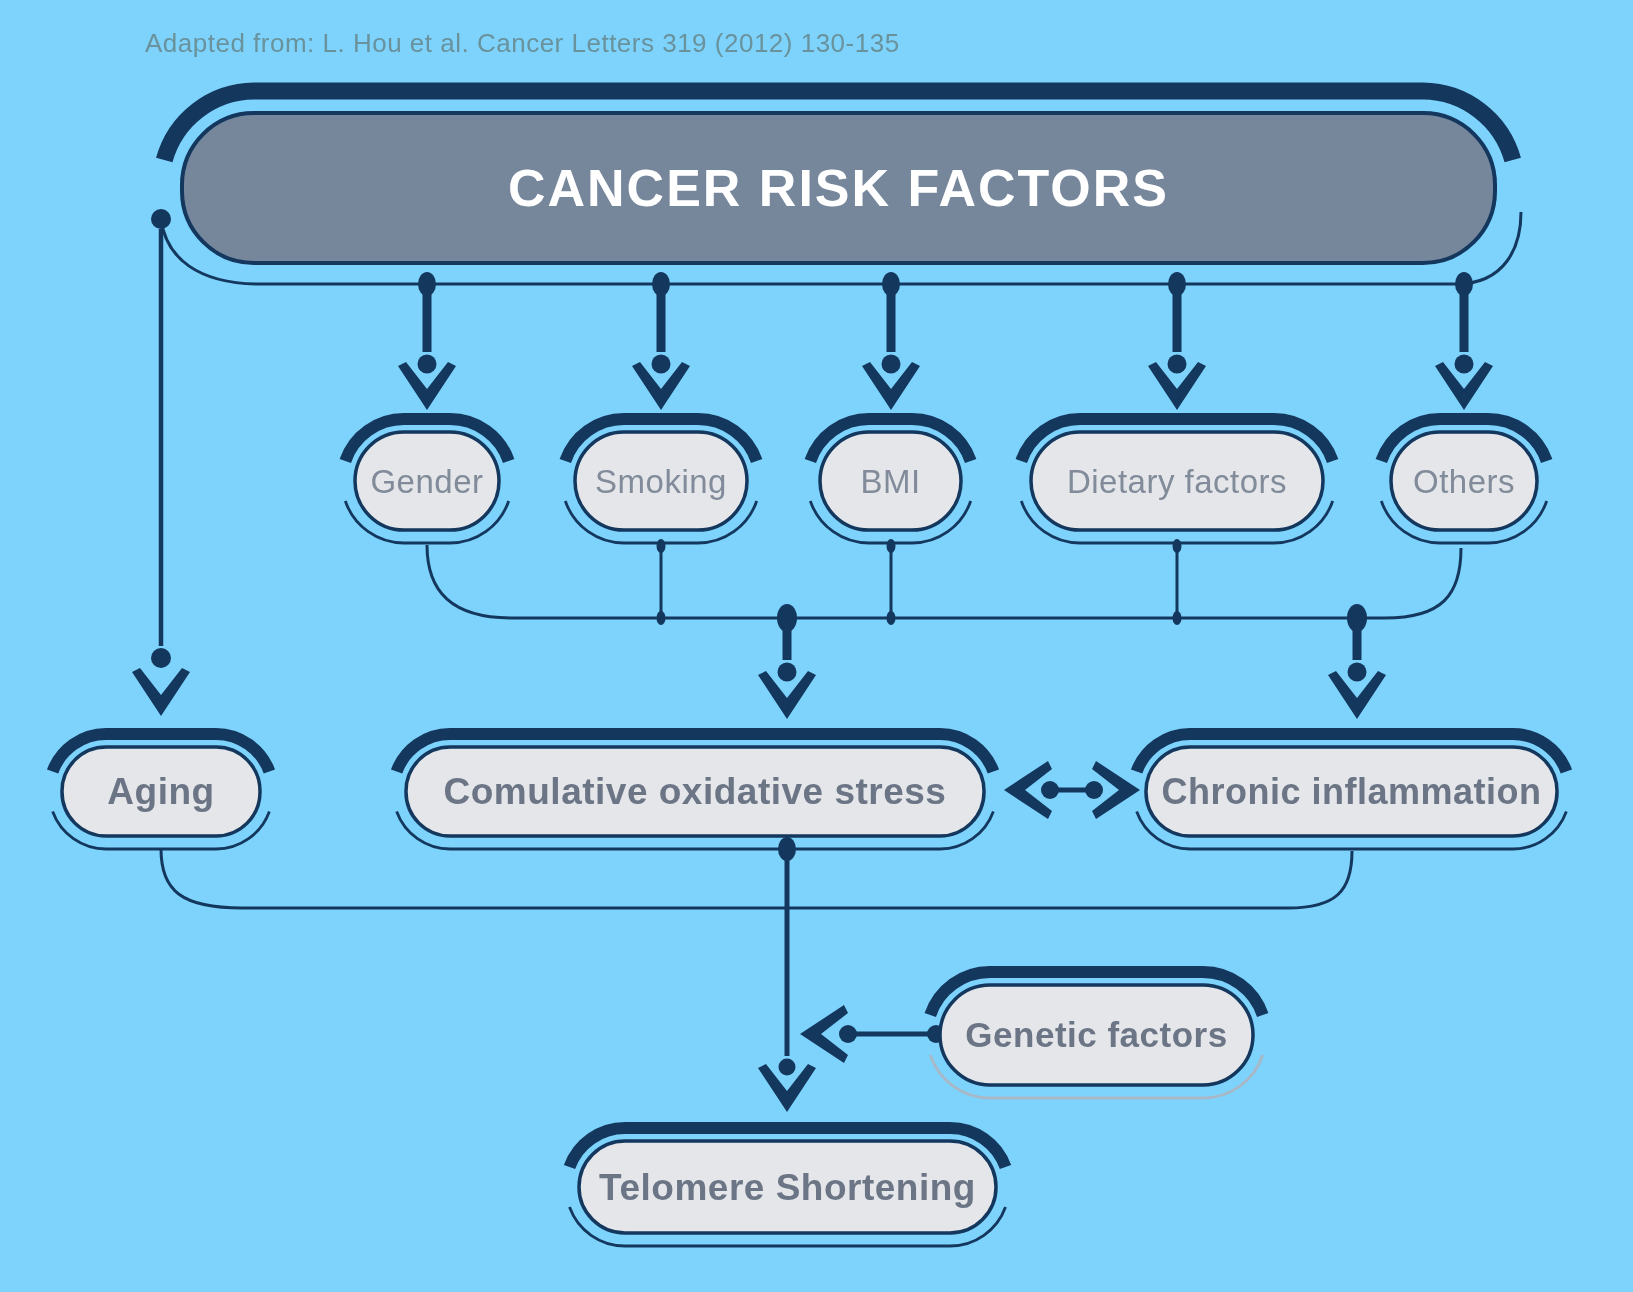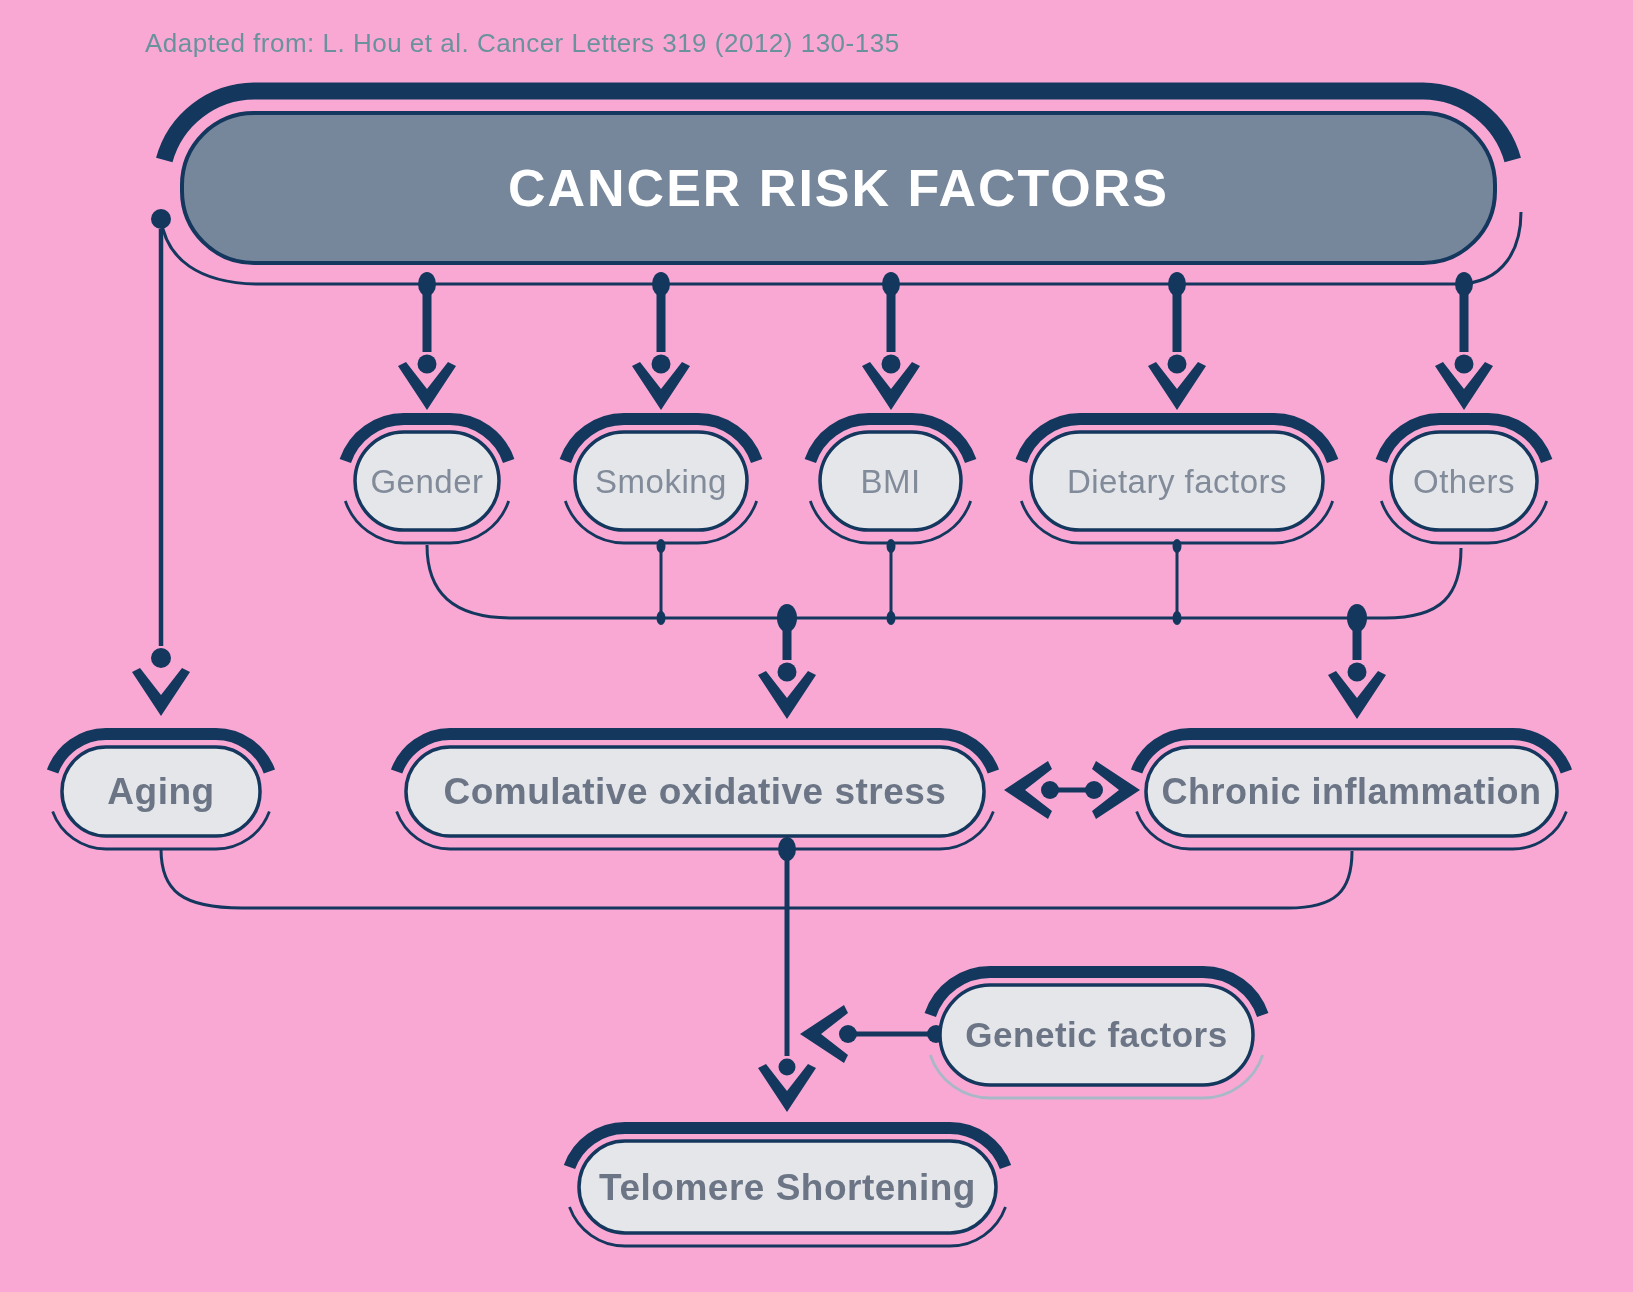--- a/index.html
+++ b/index.html
@@ -4,21 +4,21 @@
 <style>
   html,body{margin:0;padding:0;}
   body{font-family:"Liberation Sans",sans-serif;}
   #canvas{position:relative;width:1633px;height:1292px;overflow:hidden;}
   svg{position:absolute;left:0;top:0;}
   text{font-family:"Liberation Sans",sans-serif;}
 </style>
 </head>
 <body>
 
-<div id="canvas" style="background: #f9a8d4;">
+<div id="canvas" style="background: #7dd3fc;">
     <svg width="1633" height="1292" viewBox="0 0 1633 1292">
       <text x="145" y="52" font-size="26" fill="#6a929c" letter-spacing="0.5">Adapted from: L. Hou et al. Cancer Letters 319 (2012) 130-135</text>
       <path d="M 161 219 C 166 258 198 284 260 284 H 1456 C 1506 284 1521 246 1521 212" fill="none" stroke="#14375e" stroke-width="3"></path>
       <ellipse cx="161" cy="219" rx="10" ry="10" fill="#14375e"></ellipse>
       <line x1="161" y1="229" x2="161" y2="646" stroke="#14375e" stroke-width="4.5"></line>
       <ellipse cx="161" cy="658" rx="10" ry="10" fill="#14375e"></ellipse>
       <polygon points="161,716 132,672 140,668 161,695 182,668 190,672" fill="#14375e"></polygon>
       <ellipse cx="427" cy="284" rx="9" ry="12" fill="#14375e"></ellipse>
       <line x1="427" y1="290" x2="427" y2="352" stroke="#14375e" stroke-width="9"></line>
       <ellipse cx="427" cy="364" rx="9.5" ry="9.5" fill="#14375e"></ellipse>

